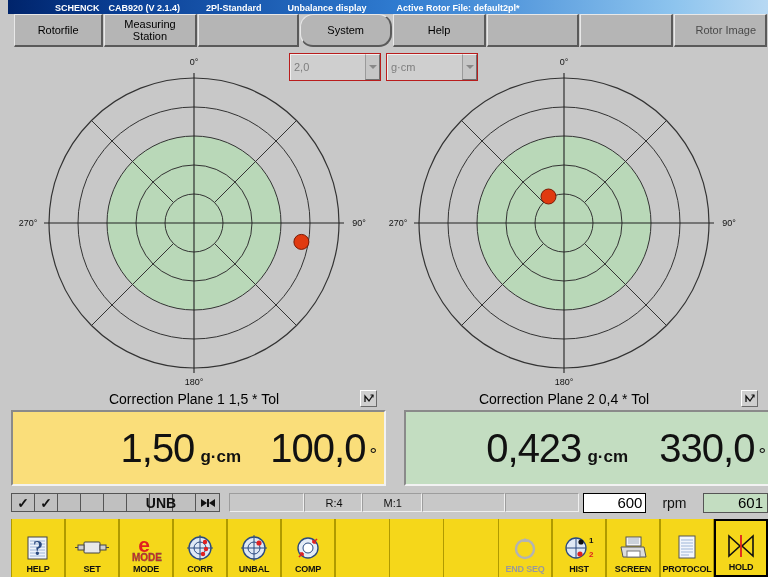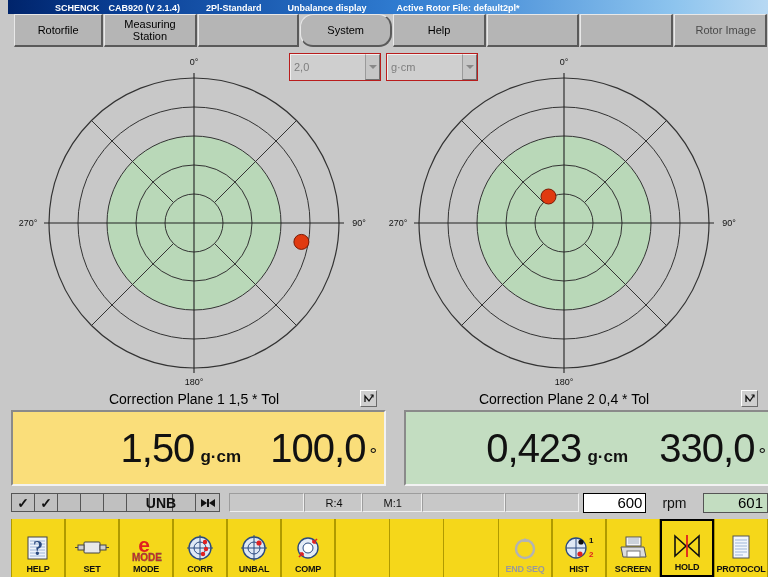--- a/index.html
+++ b/index.html
@@ -491,40 +491,40 @@
             <line x1="10" y1="6" x2="21" y2="6"></line>
             <line x1="10" y1="8" x2="21" y2="8"></line>
           </g>
           <path d="M3 12 L26 12 L28 22 L5 22 Z" fill="#dcdcdc" stroke="#555"></path>
           <rect x="9" y="16" width="13" height="6" fill="#fff" stroke="#777"></rect>
         </svg>
     </div>
     <div class="tool-lbl">SCREEN</div>
   </div>
 
-  <div class="tool-btn sel">
-    <div class="tool-ico">
-      <svg width="30" height="26" viewBox="0 0 30 26">
-          <polygon points="3,3 14,13 3,23" fill="none" stroke="#111" stroke-width="1.6"></polygon>
-          <polygon points="27,3 16,13 27,23" fill="none" stroke="#111" stroke-width="1.6"></polygon>
-          <line x1="15" y1="2" x2="15" y2="24" stroke="#e02020" stroke-width="1.8"></line>
-        </svg>
-    </div>
-    <div class="tool-lbl">HOLD</div>
-  </div>
-
   <div class="tool-btn">
     <div class="tool-ico">
       <svg width="24" height="28" viewBox="0 0 24 28">
           <rect x="4" y="2" width="16" height="22" fill="#f2f6fc" stroke="#555"></rect>
           <g stroke="#9fb6d8" stroke-width="1">
             <line x1="6" y1="6" x2="18" y2="6"></line>
             <line x1="6" y1="9" x2="18" y2="9"></line>
             <line x1="6" y1="12" x2="18" y2="12"></line>
             <line x1="6" y1="15" x2="18" y2="15"></line>
             <line x1="6" y1="18" x2="18" y2="18"></line>
             <line x1="6" y1="21" x2="14" y2="21"></line>
           </g>
         </svg>
     </div>
     <div class="tool-lbl">PROTOCOL</div>
   </div>
+
+  <div class="tool-btn sel">
+    <div class="tool-ico">
+      <svg width="30" height="26" viewBox="0 0 30 26">
+          <polygon points="3,3 14,13 3,23" fill="none" stroke="#111" stroke-width="1.6"></polygon>
+          <polygon points="27,3 16,13 27,23" fill="none" stroke="#111" stroke-width="1.6"></polygon>
+          <line x1="15" y1="2" x2="15" y2="24" stroke="#e02020" stroke-width="1.8"></line>
+        </svg>
+    </div>
+    <div class="tool-lbl">HOLD</div>
+  </div>
 </div>
 
 </body></html>

